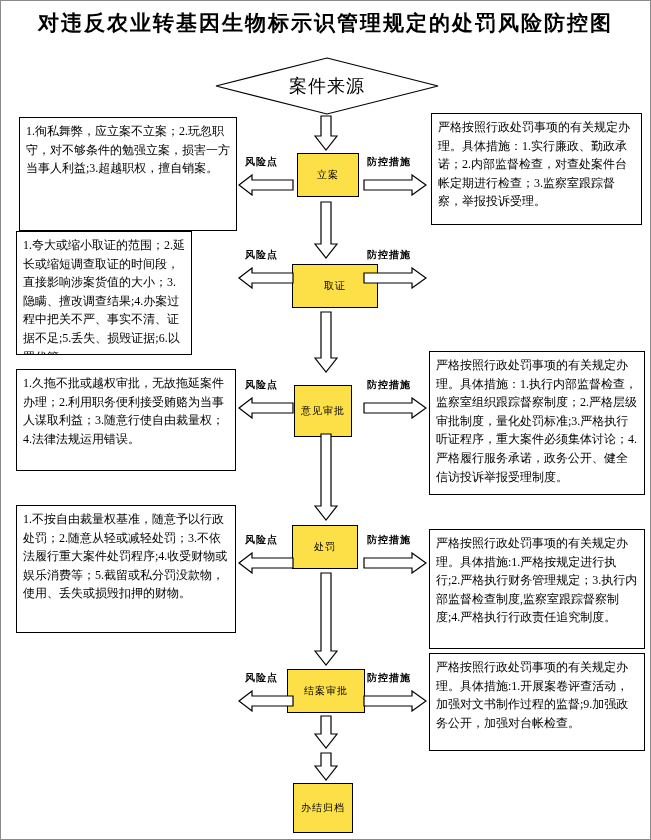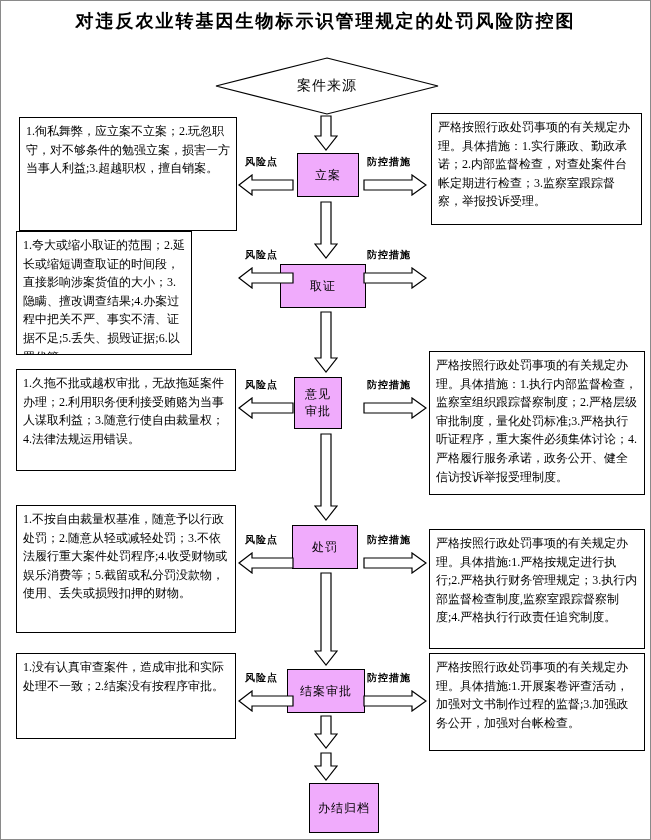--- a/index.html
+++ b/index.html
@@ -12,44 +12,44 @@
     background: #fff;
     border: 1px solid #8a8a8a;
     overflow: hidden;
   }
   .title {
     position: absolute;
     top: 8px;
     left: 0;
     width: 100%;
     text-align: center;
-    font-size: 18px;
+    font-size: 21px;
     font-weight: bold;
     letter-spacing: 2px;
     font-family: "Liberation Serif", serif;
   }
   .node {
     position: absolute;
     border: 1.2px solid #000;
-    background: #f0abfc;
+    background: #fde047;
     display: flex;
     align-items: center;
     justify-content: center;
-    font-size: 12px;
+    font-size: 10px;
     text-align: center;
     line-height: 1.4;
     letter-spacing: 1px;
     padding: 2px 6px;
   }
   .diamond-text {
     position: absolute;
     display: flex;
     align-items: center;
     justify-content: center;
-    font-size: 14px;
+    font-size: 18px;
     letter-spacing: 1px;
   }
   .side-box {
     position: absolute;
     border: 1px solid #000;
     background: #fff;
     padding: 4px 6px;
     font-size: 12px;
     line-height: 1.55;
     text-align: left;
@@ -90,36 +90,36 @@
   <svg class="shape" style="left:362px;top:173px" width="64" height="22">
     <polygon points="1,6 49,6 49,1 63,11 49,21 49,16 1,16"></polygon>
   </svg>
   <div class="side-box" style="left:18px;top:116px;width:218px;height:114px">1.徇私舞弊，应立案不立案；2.玩忽职守，对不够条件的勉强立案，损害一方当事人利益;3.超越职权，擅自销案。</div>
   <div class="side-box" style="left:430px;top:112px;width:211px;height:112px">严格按照行政处罚事项的有关规定办理。具体措施：1.实行廉政、勤政承诺；2.内部监督检查，对查处案件台帐定期进行检查；3.监察室跟踪督察，举报投诉受理。</div>
 
   <svg class="shape" style="left:313px;top:200px" width="24" height="58">
     <polygon points="7,1 17,1 17,43 23,43 12,57 1,43 7,43"></polygon>
   </svg>
 
-  <div class="node" style="left:279px;top:263px;width:86px;height:44px">取证</div>
+  <div class="node" style="left:291px;top:263px;width:86px;height:44px">取证</div>
   <div class="flow-label" style="left:244px;top:247px">风险点</div>
   <svg class="shape" style="left:237px;top:266px" width="56" height="22">
     <polygon points="1,11 14,1 14,6 55,6 55,16 14,16 14,21"></polygon>
   </svg>
   <div class="flow-label" style="left:366px;top:247px">防控措施</div>
   <svg class="shape" style="left:362px;top:266px" width="64" height="22">
     <polygon points="1,6 49,6 49,1 63,11 49,21 49,16 1,16"></polygon>
   </svg>
   <div class="side-box" style="left:15px;top:230px;width:176px;height:124px">1.夸大或缩小取证的范围；2.延长或缩短调查取证的时间段，直接影响涉案货值的大小；3.隐瞒、擅改调查结果;4.办案过程中把关不严、事实不清、证据不足;5.丢失、损毁证据;6.以罚代管。</div>
 
   <svg class="shape" style="left:313px;top:310px" width="24" height="62">
     <polygon points="7,1 17,1 17,47 23,47 12,61 1,47 7,47"></polygon>
   </svg>
 
-  <div class="node" style="left:293px;top:376px;width:48px;height:52px">意见审批</div>
+  <div class="node" style="left:293px;top:384px;width:58px;height:52px">意见审批</div>
   <div class="flow-label" style="left:244px;top:377px">风险点</div>
   <svg class="shape" style="left:237px;top:396px" width="56" height="22">
     <polygon points="1,11 14,1 14,6 55,6 55,16 14,16 14,21"></polygon>
   </svg>
   <div class="flow-label" style="left:366px;top:377px">防控措施</div>
   <svg class="shape" style="left:362px;top:396px" width="64" height="22">
     <polygon points="1,6 49,6 49,1 63,11 49,21 49,16 1,16"></polygon>
   </svg>
   <div class="side-box" style="left:15px;top:368px;width:220px;height:102px">1.久拖不批或越权审批，无故拖延案件办理；2.利用职务便利接受贿赂为当事人谋取利益；3.随意行使自由裁量权；4.法律法规运用错误。</div>
   <div class="side-box" style="left:428px;top:350px;width:216px;height:144px">严格按照行政处罚事项的有关规定办理。具体措施：1.执行内部监督检查，监察室组织跟踪督察制度；2.严格层级审批制度，量化处罚标准;3.严格执行听证程序，重大案件必须集体讨论；4.严格履行服务承诺，政务公开、健全信访投诉举报受理制度。</div>
@@ -146,25 +146,24 @@
 
   <div class="node" style="left:286px;top:668px;width:78px;height:44px">结案审批</div>
   <div class="flow-label" style="left:244px;top:670px">风险点</div>
   <svg class="shape" style="left:237px;top:689px" width="56" height="22">
     <polygon points="1,11 14,1 14,6 55,6 55,16 14,16 14,21"></polygon>
   </svg>
   <div class="flow-label" style="left:366px;top:670px">防控措施</div>
   <svg class="shape" style="left:362px;top:689px" width="64" height="22">
     <polygon points="1,6 49,6 49,1 63,11 49,21 49,16 1,16"></polygon>
   </svg>
-  <div class="side-box" style="left:15px;top:652px;width:220px;height:86px">1.没有认真审查案件，造成审批和实际处理不一致；2.结案没有按程序审批。</div>
-  <div class="side-box" style="left:428px;top:652px;width:216px;height:98px">严格按照行政处罚事项的有关规定办理。具体措施:1.开展案卷评查活动，加强对文书制作过程的监督;3.加强政务公开，加强对台帐检查。</div>
+  <div class="side-box" style="left:428px;top:652px;width:216px;height:98px">严格按照行政处罚事项的有关规定办理。具体措施:1.开展案卷评查活动，加强对文书制作过程的监督;9.加强政务公开，加强对台帐检查。</div>
 
   <svg class="shape" style="left:313px;top:714px" width="24" height="34">
     <polygon points="7,1 17,1 17,19 23,19 12,33 1,19 7,19"></polygon>
   </svg>
   <svg class="shape" style="left:313px;top:751px" width="24" height="29">
     <polygon points="7,1 17,1 17,14 23,14 12,28 1,14 7,14"></polygon>
   </svg>
 
-  <div class="node" style="left:308px;top:782px;width:70px;height:50px">办结归档</div>
+  <div class="node" style="left:292px;top:782px;width:60px;height:50px">办结归档</div>
 
 </div>
 
 </body></html>

